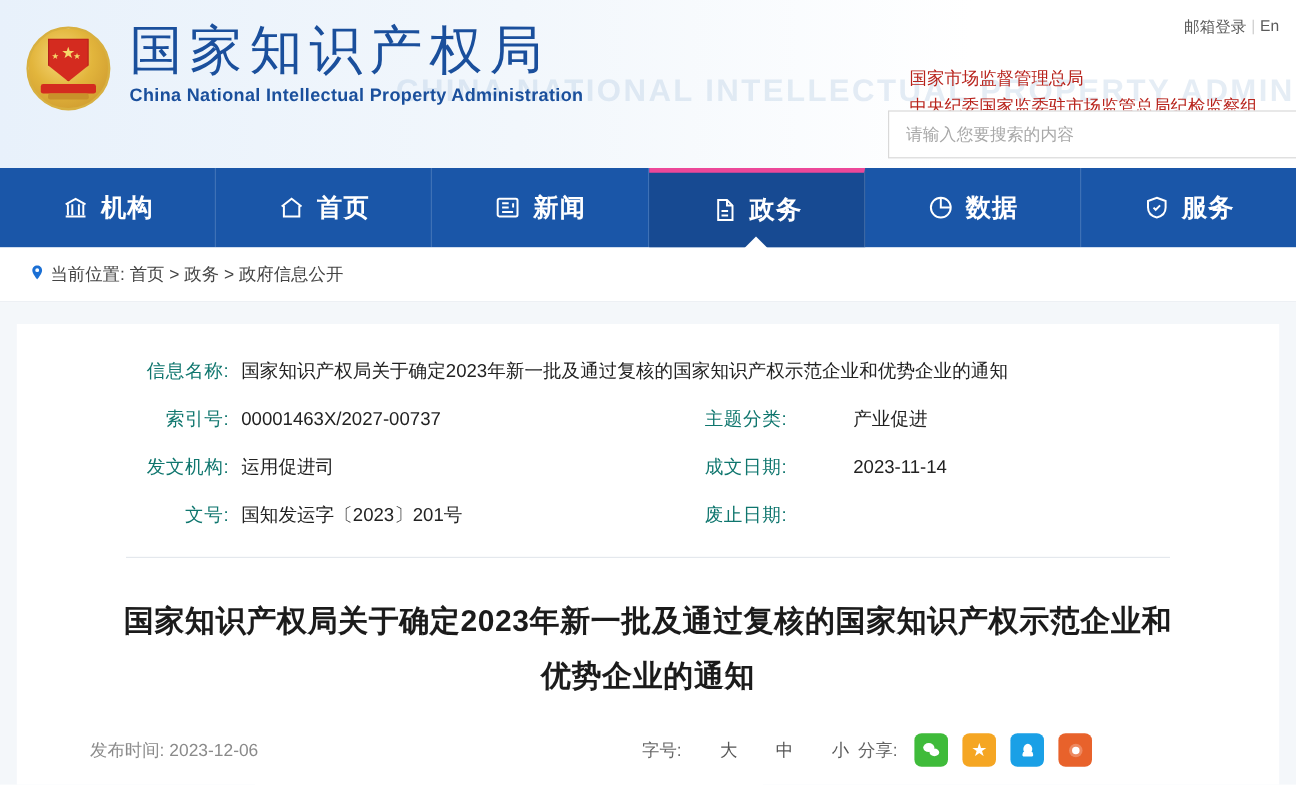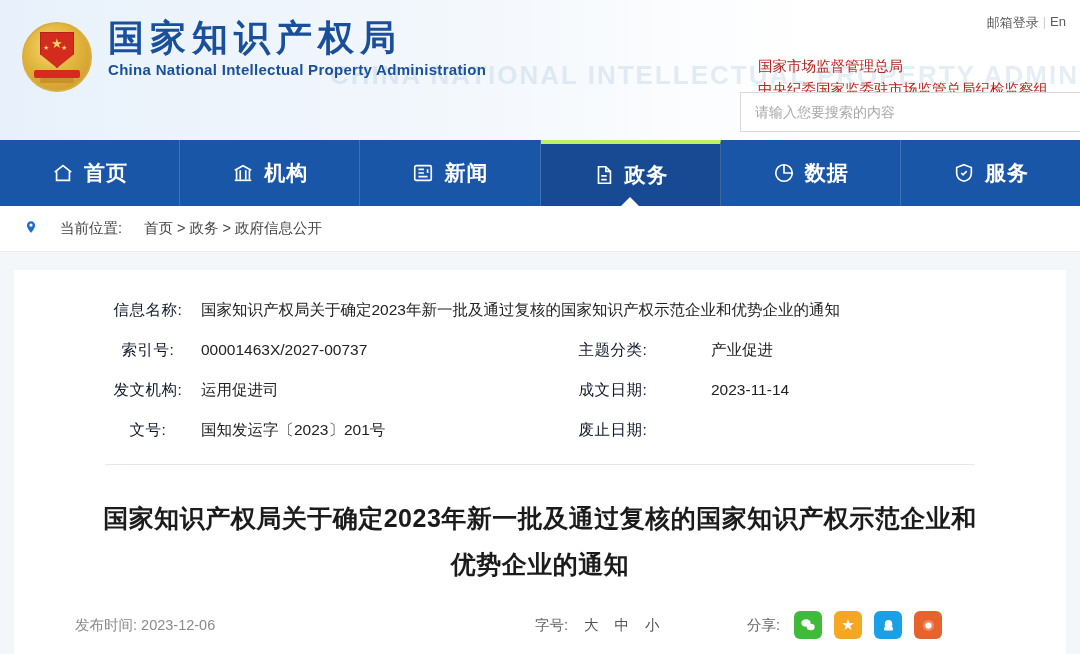--- a/index.html
+++ b/index.html
@@ -58,21 +58,21 @@
   }
   .emblem .base2 {
     position: absolute; left: 22px; top: 60px;
     width: 34px; height: 5px; background: #c8912a; border-radius: 2px;
   }
 
   .site-title {
     position: absolute; left: 108px; top: 18px;
   }
   .site-title .cn {
-    font-size: 36px; font-weight: bold; color: #1a4f9c;
+    font-size: 44px; font-weight: normal; color: #1a4f9c;
     letter-spacing: 6px; line-height: 1.15;
     font-family: "Liberation Serif", "DejaVu Serif", serif;
   }
   .site-title .en {
     font-size: 15px; color: #1a4f9c; letter-spacing: 0.3px;
     margin-top: 2px; font-weight: bold;
   }
 
   .top-links {
     position: absolute; right: 14px; top: 14px;
@@ -124,42 +124,42 @@
     cursor: pointer;
     position: relative;
   }
   .nav-item:last-child { border-right: none; }
   .nav-item .nav-icon {
     display: inline-flex; align-items: center; justify-content: center;
     width: 24px; height: 24px;
   }
   .nav-item.active {
     background: #174a92;
-    border-top: 4px solid #bef264;
+    border-top: 4px solid #ec4899;
   }
   .nav-item.active::after {
     content: "";
     position: absolute;
     bottom: -1px; left: 50%;
     transform: translateX(-50%);
     border-left: 10px solid transparent;
     border-right: 10px solid transparent;
     border-bottom: 10px solid #ffffff;
   }
 
   
   .breadcrumb {
     height: 46px;
     display: flex; align-items: center;
     padding-left: 24px;
     font-size: 14.5px;
     color: #555;
     border-bottom: 1px solid #e9edf2;
     background: #fff;
-    gap: 22px;
+    gap: 4px;
   }
   .breadcrumb .pin { color: #1a6fd4; font-size: 14px; }
   .breadcrumb .label { color: #444; }
   .breadcrumb .path { color: #444; }
 
   
   .content-bg {
     background: #f4f7fa;
     padding: 18px 0 0 0;
     height: 402px;
@@ -181,22 +181,22 @@
     display: flex;
     font-size: 15.5px;
     color: #333;
     line-height: 40px;
   }
   .info-cell { display: flex; }
   .info-cell.full { width: 100%; }
   .info-cell.half { width: 50%; }
   .info-cell.half.right { padding-left: 30px; gap: 45px; }
   .info-label {
-    color: #0f172a;
-    text-align: center;
+    color: #0f766e;
+    text-align: right;
     width: 86px;
     flex: 0 0 86px;
     letter-spacing: 0.5px;
   }
   .info-value {
     color: #222;
     padding-left: 10px;
   }
 
   .doc-title {
@@ -215,27 +215,27 @@
     margin: 28px auto 0;
     display: flex;
     align-items: center;
     font-size: 14.5px;
     color: #8a8a8a;
     position: relative;
   }
   .publish-time { flex: 0 0 auto; }
   .fontsize-group {
     position: absolute; left: 460px;
-    display: flex; align-items: center; gap: 16px;
+    display: flex; align-items: center; gap: 32px;
     color: #666;
   }
   .fontsize-group .fs-label { color: #666; }
   .fontsize-group .fs-opt { cursor: pointer; color: #555; }
   .share-group {
-    position: absolute; left: 672px;
+    position: absolute; left: 640px;
     display: flex; align-items: center; gap: 12px;
   }
   .share-group .share-label { color: #666; margin-right: 2px; }
   .share-icon {
     width: 28px; height: 28px; border-radius: 6px;
     display: inline-flex; align-items: center; justify-content: center;
     color: #fff; font-size: 15px; cursor: pointer;
   }
   .share-icon.wechat { background: #3fbb3a; }
   .share-icon.weibo  { background: #f5a623; }
@@ -276,35 +276,35 @@
 
   <div class="search-box">
     <input type="text" placeholder="请输入您要搜索的内容" style="">
   </div>
 </div>
 
 <div class="nav">
   <div class="nav-item">
     <span class="nav-icon">
       <svg width="22" height="22" viewBox="0 0 24 24" fill="none" stroke="#ffffff" stroke-width="1.8">
-        <path d="M3 11l9-7 9 7"></path>
-          <path d="M5 10v10h14V10"></path>
-      </svg>
-    </span>
-    <span>首页</span>
-  </div>
-  <div class="nav-item">
-    <span class="nav-icon">
-      <svg width="22" height="22" viewBox="0 0 24 24" fill="none" stroke="#ffffff" stroke-width="1.8">
         <path d="M3 9l9-5 9 5"></path>
           <path d="M5 9v10M9 9v10M15 9v10M19 9v10"></path>
           <path d="M3 20h18"></path>
       </svg>
     </span>
     <span>机构</span>
+  </div>
+  <div class="nav-item">
+    <span class="nav-icon">
+      <svg width="22" height="22" viewBox="0 0 24 24" fill="none" stroke="#ffffff" stroke-width="1.8">
+        <path d="M3 11l9-7 9 7"></path>
+          <path d="M5 10v10h14V10"></path>
+      </svg>
+    </span>
+    <span>首页</span>
   </div>
   <div class="nav-item">
     <span class="nav-icon">
       <svg width="22" height="22" viewBox="0 0 24 24" fill="none" stroke="#ffffff" stroke-width="1.8">
         <rect x="3" y="4" width="18" height="16" rx="1.5"></rect>
           <path d="M7 8h6M7 12h6M7 16h10M17 8v4"></path>
       </svg>
     </span>
     <span>新闻</span>
   </div>

